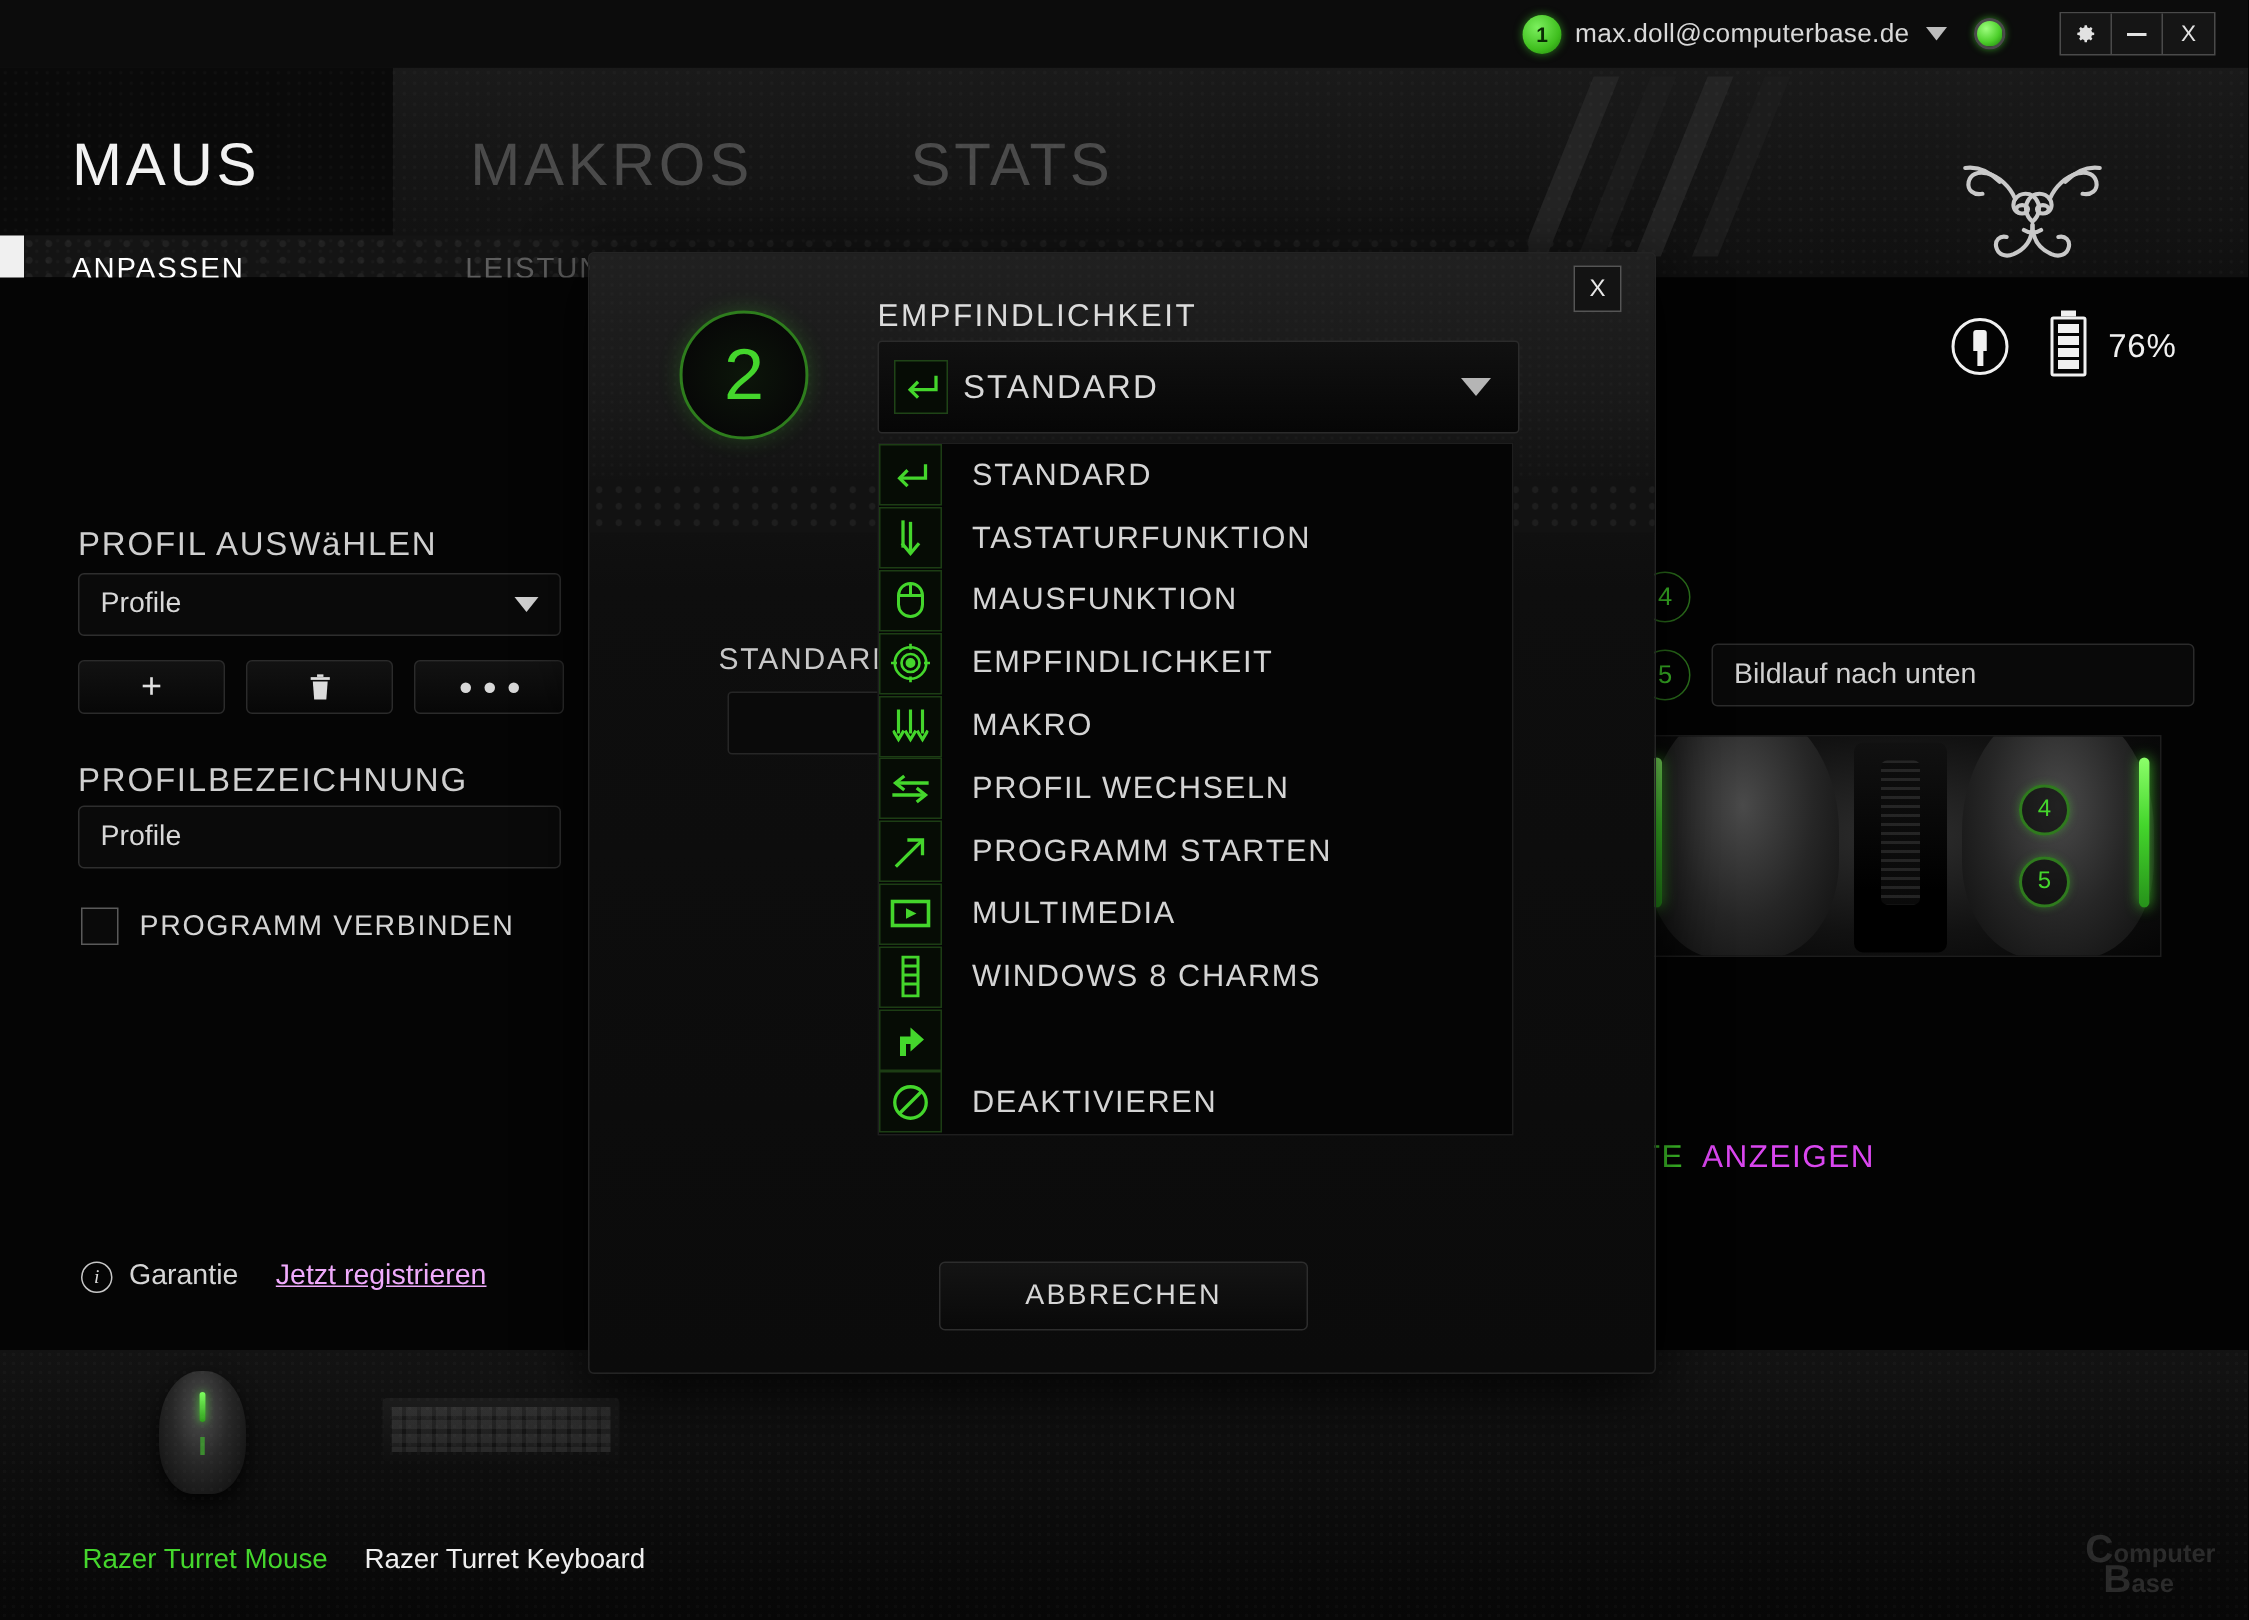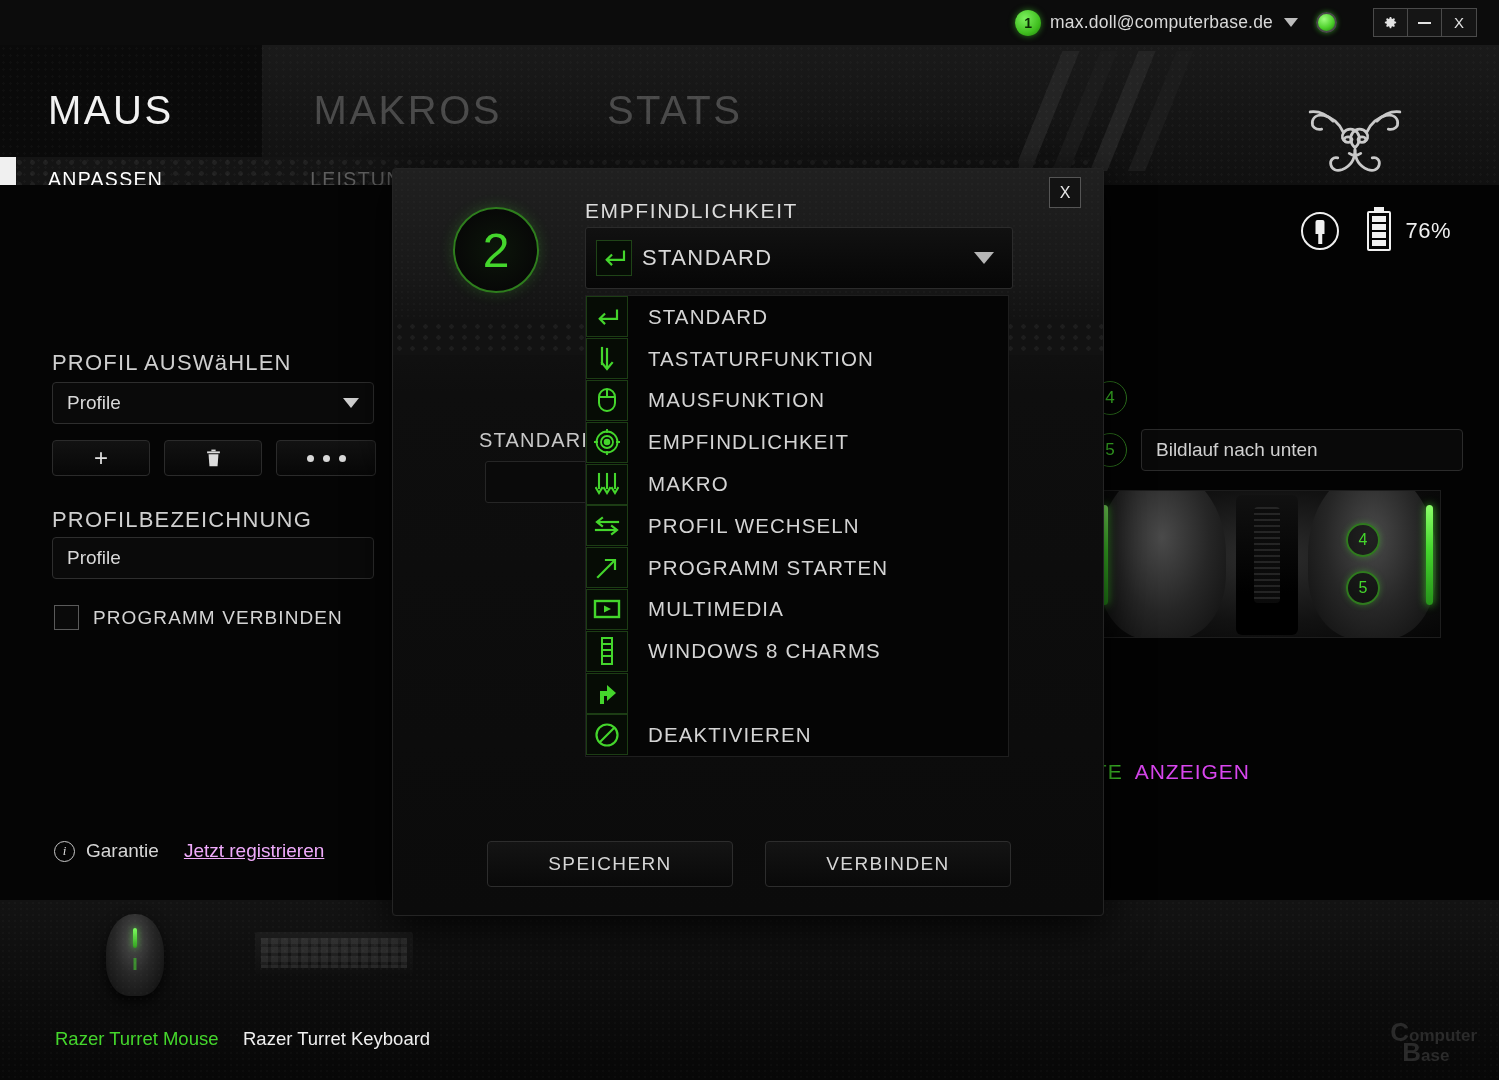--- a/index.html
+++ b/index.html
@@ -986,22 +986,21 @@
             <svg class="gi" width="26" height="26" viewBox="0 0 26 26" fill="none" stroke="#44d62c" stroke-width="2.2">
               <circle cx="13" cy="13" r="10.5"></circle>
               <path d="M6 20L20 6"></path>
             </svg>
           </span>
           <span class="dd-txt">DEAKTIVIEREN</span>
         </div>
       </div>
 
       <div class="modal-actions">
-        <div class="modal-btn">SPEICHERN</div>
-        <div class="modal-btn">VERBINDEN</div>
+        <div class="modal-btn">ABBRECHEN</div>
       </div>
     </div>
   </div>
 
   <div class="device-tray">
     <div class="dev-mouse"></div>
     <div class="dev-kb"></div>
     <div class="dev-name mouse">Razer Turret Mouse</div>
     <div class="dev-name kb">Razer Turret Keyboard</div>
 

